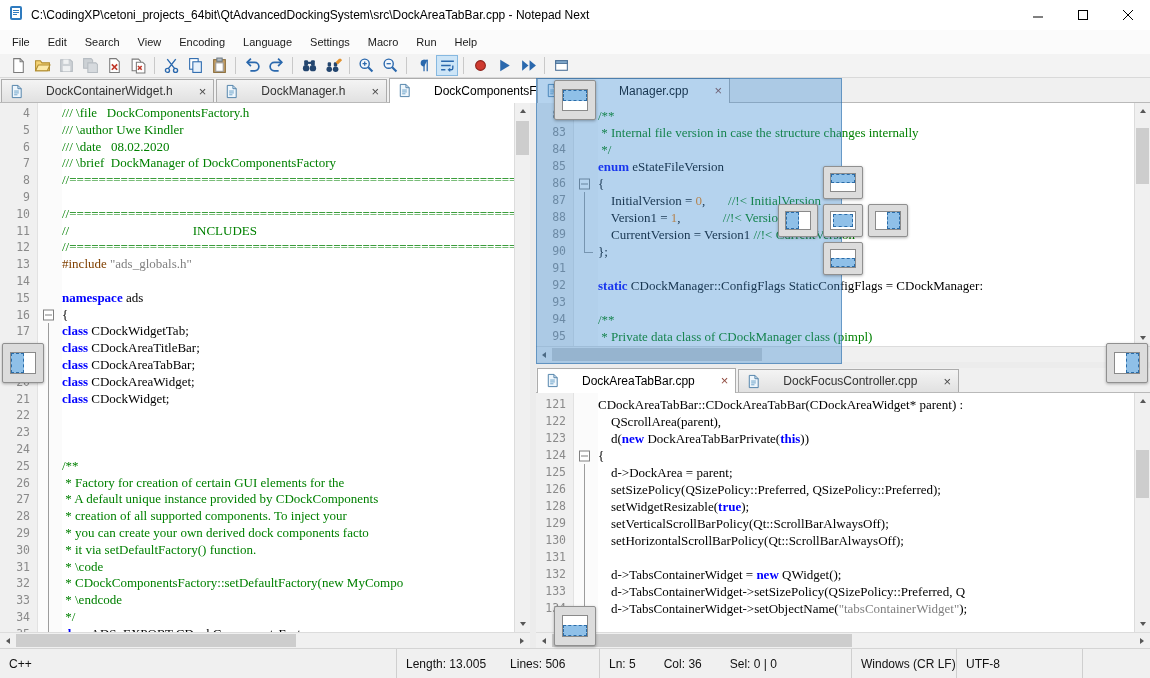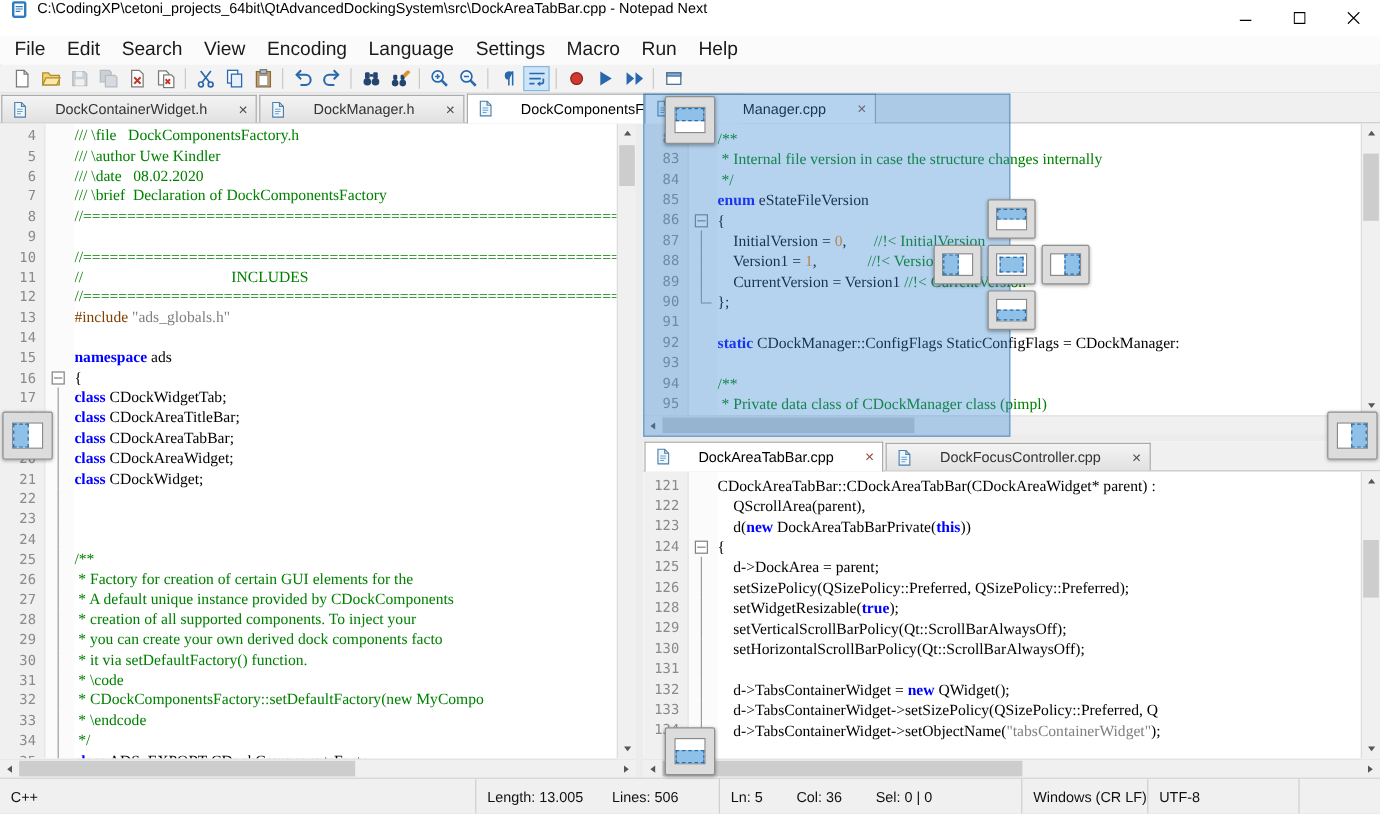--- a/index.html
+++ b/index.html
@@ -1,27 +1,27 @@
 <!DOCTYPE html>
 <html><head>
 <meta charset="utf-8">
 <style>
   *{margin:0;padding:0;box-sizing:border-box}
   html,body{width:1150px;height:678px;overflow:hidden;background:#fff;font-family:"Liberation Sans",sans-serif}
   .window{position:relative;width:1150px;height:678px;display:flex;flex-direction:column;box-shadow:inset 0 0 0 1px #8fb0cc;background:#fff}
 
   
-  .titlebar{height:30px;display:flex;padding-left:8px;background:#fff;flex:none}
+  .titlebar{height:30px;display:flex;align-items:center;padding-left:8px;background:#fff;flex:none}
   .title-text{font-size:12px;color:#000;margin-left:7px;white-space:nowrap}
   .win-controls{margin-left:auto;display:flex;height:100%}
   .win-btn{width:45px;height:100%;display:flex;align-items:center;justify-content:center;cursor:default}
 
   
   .menubar{height:24px;display:flex;align-items:center;background:#fbfbfb;padding-left:3px;flex:none}
-  .menu-item{padding:0 9px;font-size:16px;color:#1a1a1a;height:100%;display:flex;align-items:center}
+  .menu-item{padding:0 9px;font-size:11px;color:#1a1a1a;height:100%;display:flex;align-items:center}
 
   
   .toolbar{height:24px;display:flex;align-items:center;background:#f3f3f3;border-bottom:1px solid #d9d9d9;padding-left:6px;flex:none}
   .tbtn{width:22px;height:21px;display:flex;align-items:center;justify-content:center;border:1px solid transparent;margin:0 1px}
   .tbtn.active{background:#cde5f7;border:1px solid #86b8e0}
   .tbtn.disabled{opacity:.45;filter:grayscale(55%)}
   .tsep{width:1px;height:17px;background:#c9c9c9;margin:0 4px}
 
   
   .main{height:570px;display:flex;background:#ececec;flex:none}
@@ -337,21 +337,21 @@
               <div class="code"><span class="tok-c">/// \author Uwe Kindler</span></div>
             </div>
             <div class="line">
               <div class="ln">6</div>
               <div class="fold"></div>
               <div class="code"><span class="tok-c">/// \date   08.02.2020</span></div>
             </div>
             <div class="line">
               <div class="ln">7</div>
               <div class="fold"></div>
-              <div class="code"><span class="tok-c">/// \brief  Declaration of DockComponentsFactory</span></div>
+              <div class="code"><span class="tok-c">/// \brief  DockManager of DockComponentsFactory</span></div>
             </div>
             <div class="line">
               <div class="ln">8</div>
               <div class="fold"></div>
               <div class="code"><span class="tok-c">//=============================================================================</span></div>
             </div>
             <div class="line">
               <div class="ln">9</div>
               <div class="fold"></div>
               <div class="code"></div>

